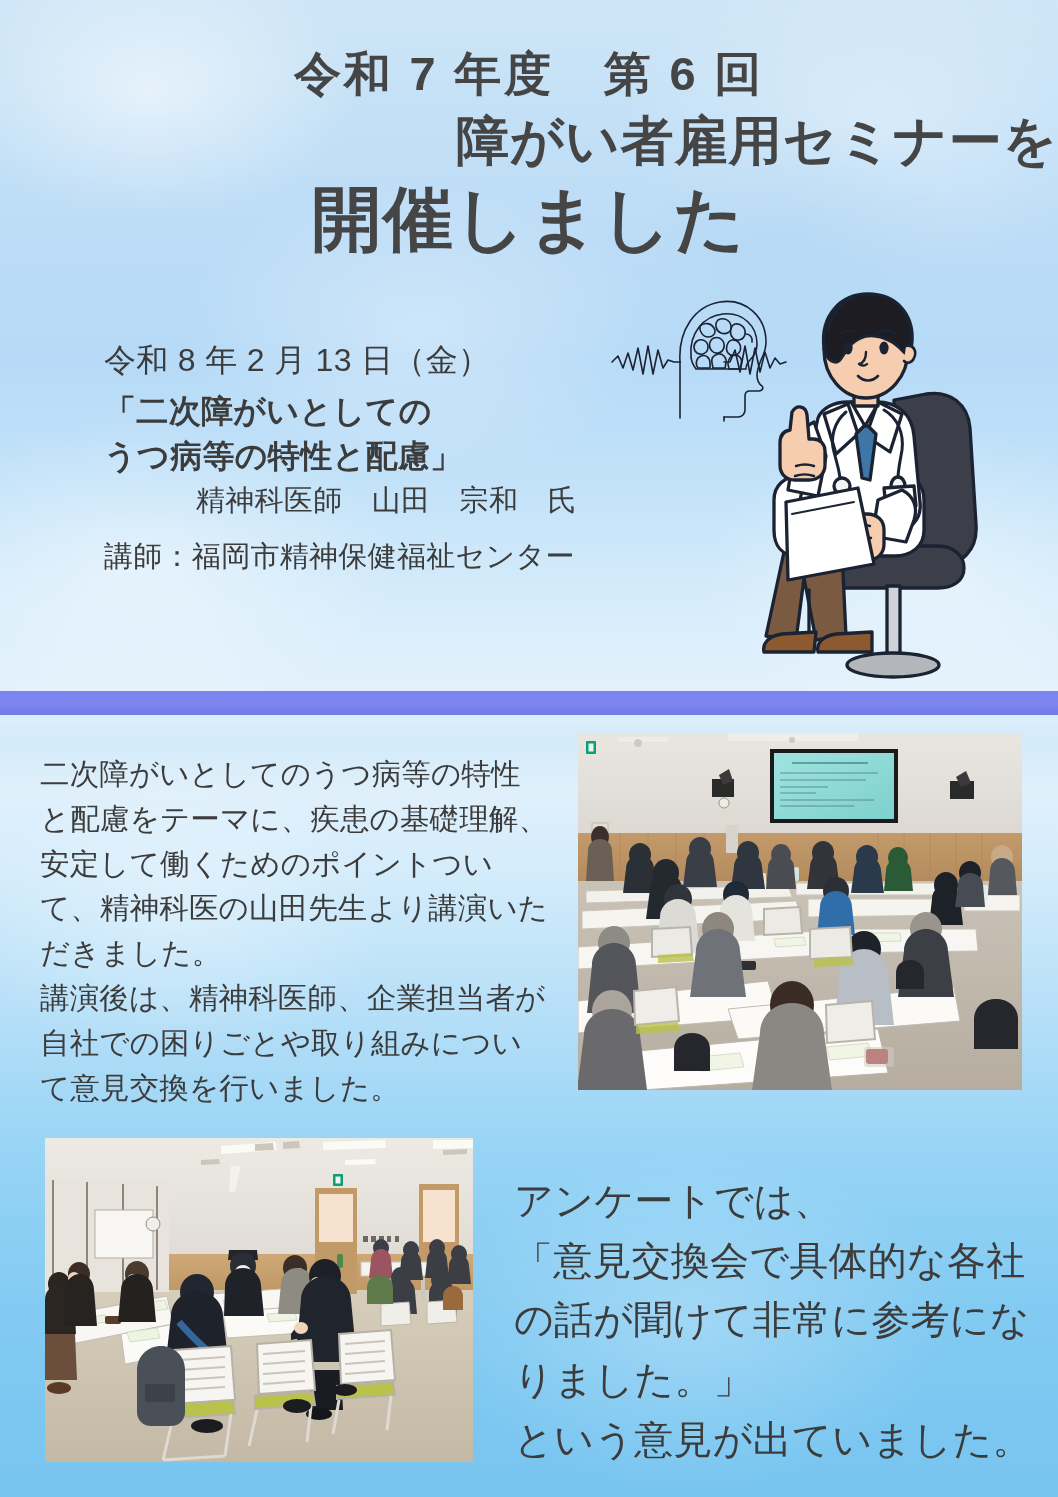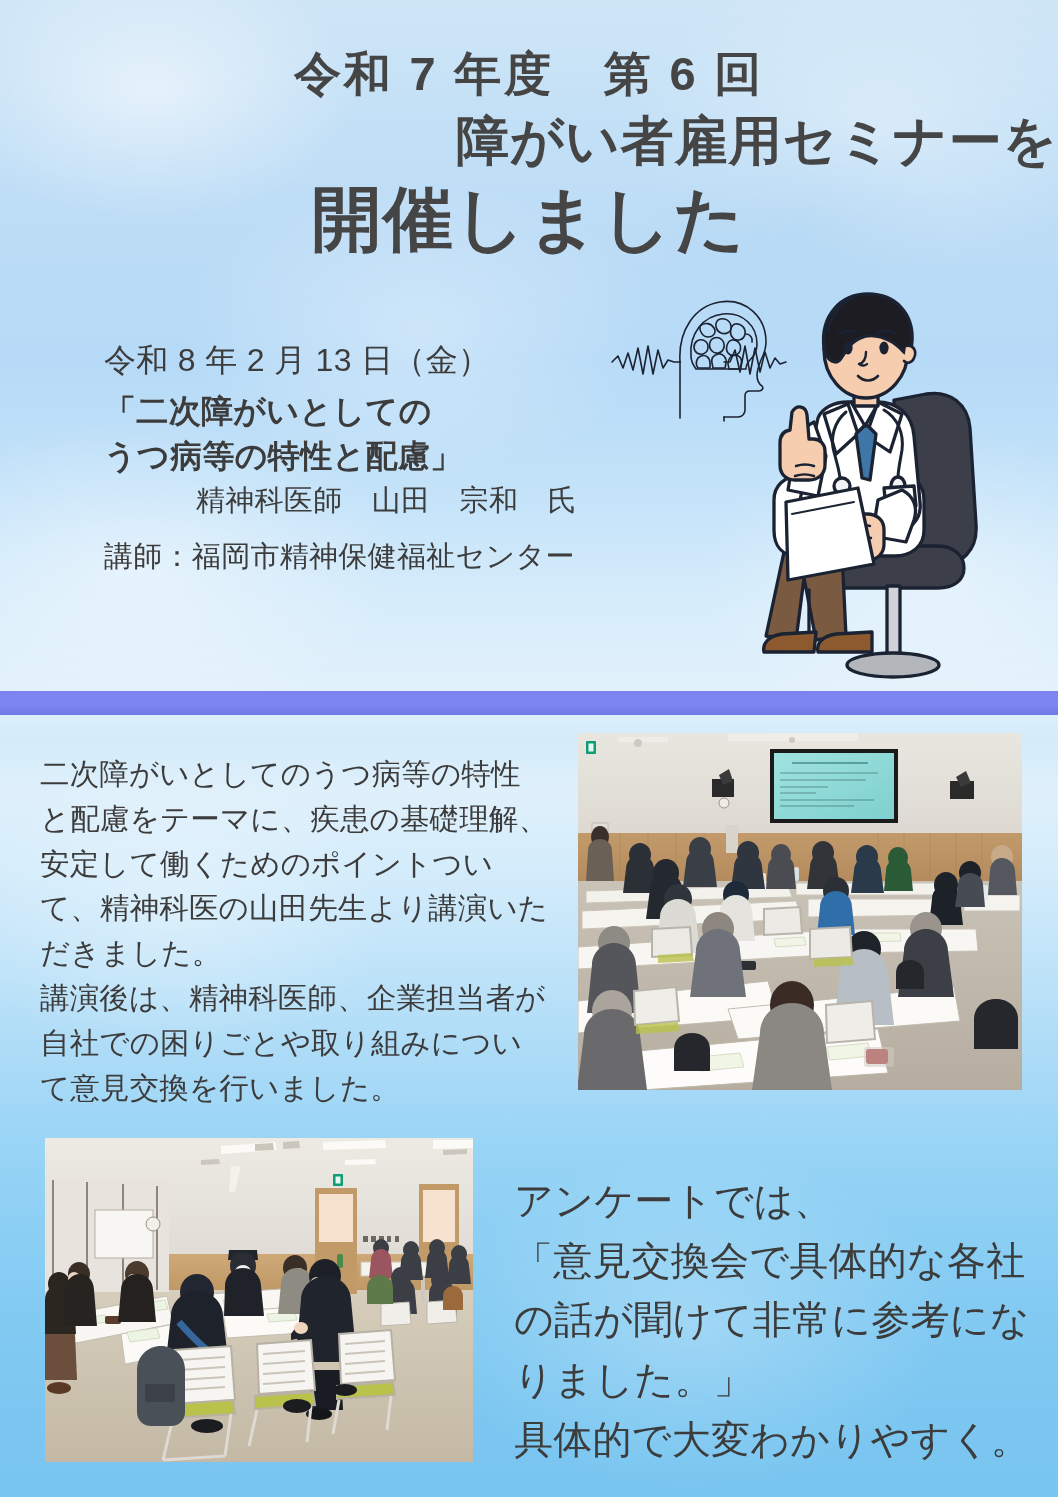--- a/index.html
+++ b/index.html
@@ -342,21 +342,21 @@
   <div id="divider"></div>
 
   <div id="report-text">
     <p>二次障がいとしてのうつ病等の特性と配慮をテーマに、疾患の基礎理解、安定して働くためのポイントついて、精神科医の山田先生より講演いただきました。</p>
     <p>講演後は、精神科医師、企業担当者が自社での困りごとや取り組みについて意見交換を行いました。</p>
   </div>
 
   <div id="survey-text">
     <p>アンケートでは、</p>
     <p>「意見交換会で具体的な各社の話が聞けて非常に参考になりました。」</p>
-    <p>具体的で大変わかりやすく。</p>
+    <p>という意見が出ていました。</p>
   </div>
 
   <div class="photo" id="photo-seminar">
     <svg viewBox="0 0 444 357" preserveAspectRatio="none" xmlns="http://www.w3.org/2000/svg">
       <defs>
         <linearGradient id="wallG" x1="0" y1="0" x2="0" y2="1">
           <stop offset="0" stop-color="#e9e6e0"></stop>
           <stop offset="1" stop-color="#dcd8d1"></stop>
         </linearGradient>
         <linearGradient id="woodG" x1="0" y1="0" x2="0" y2="1">

